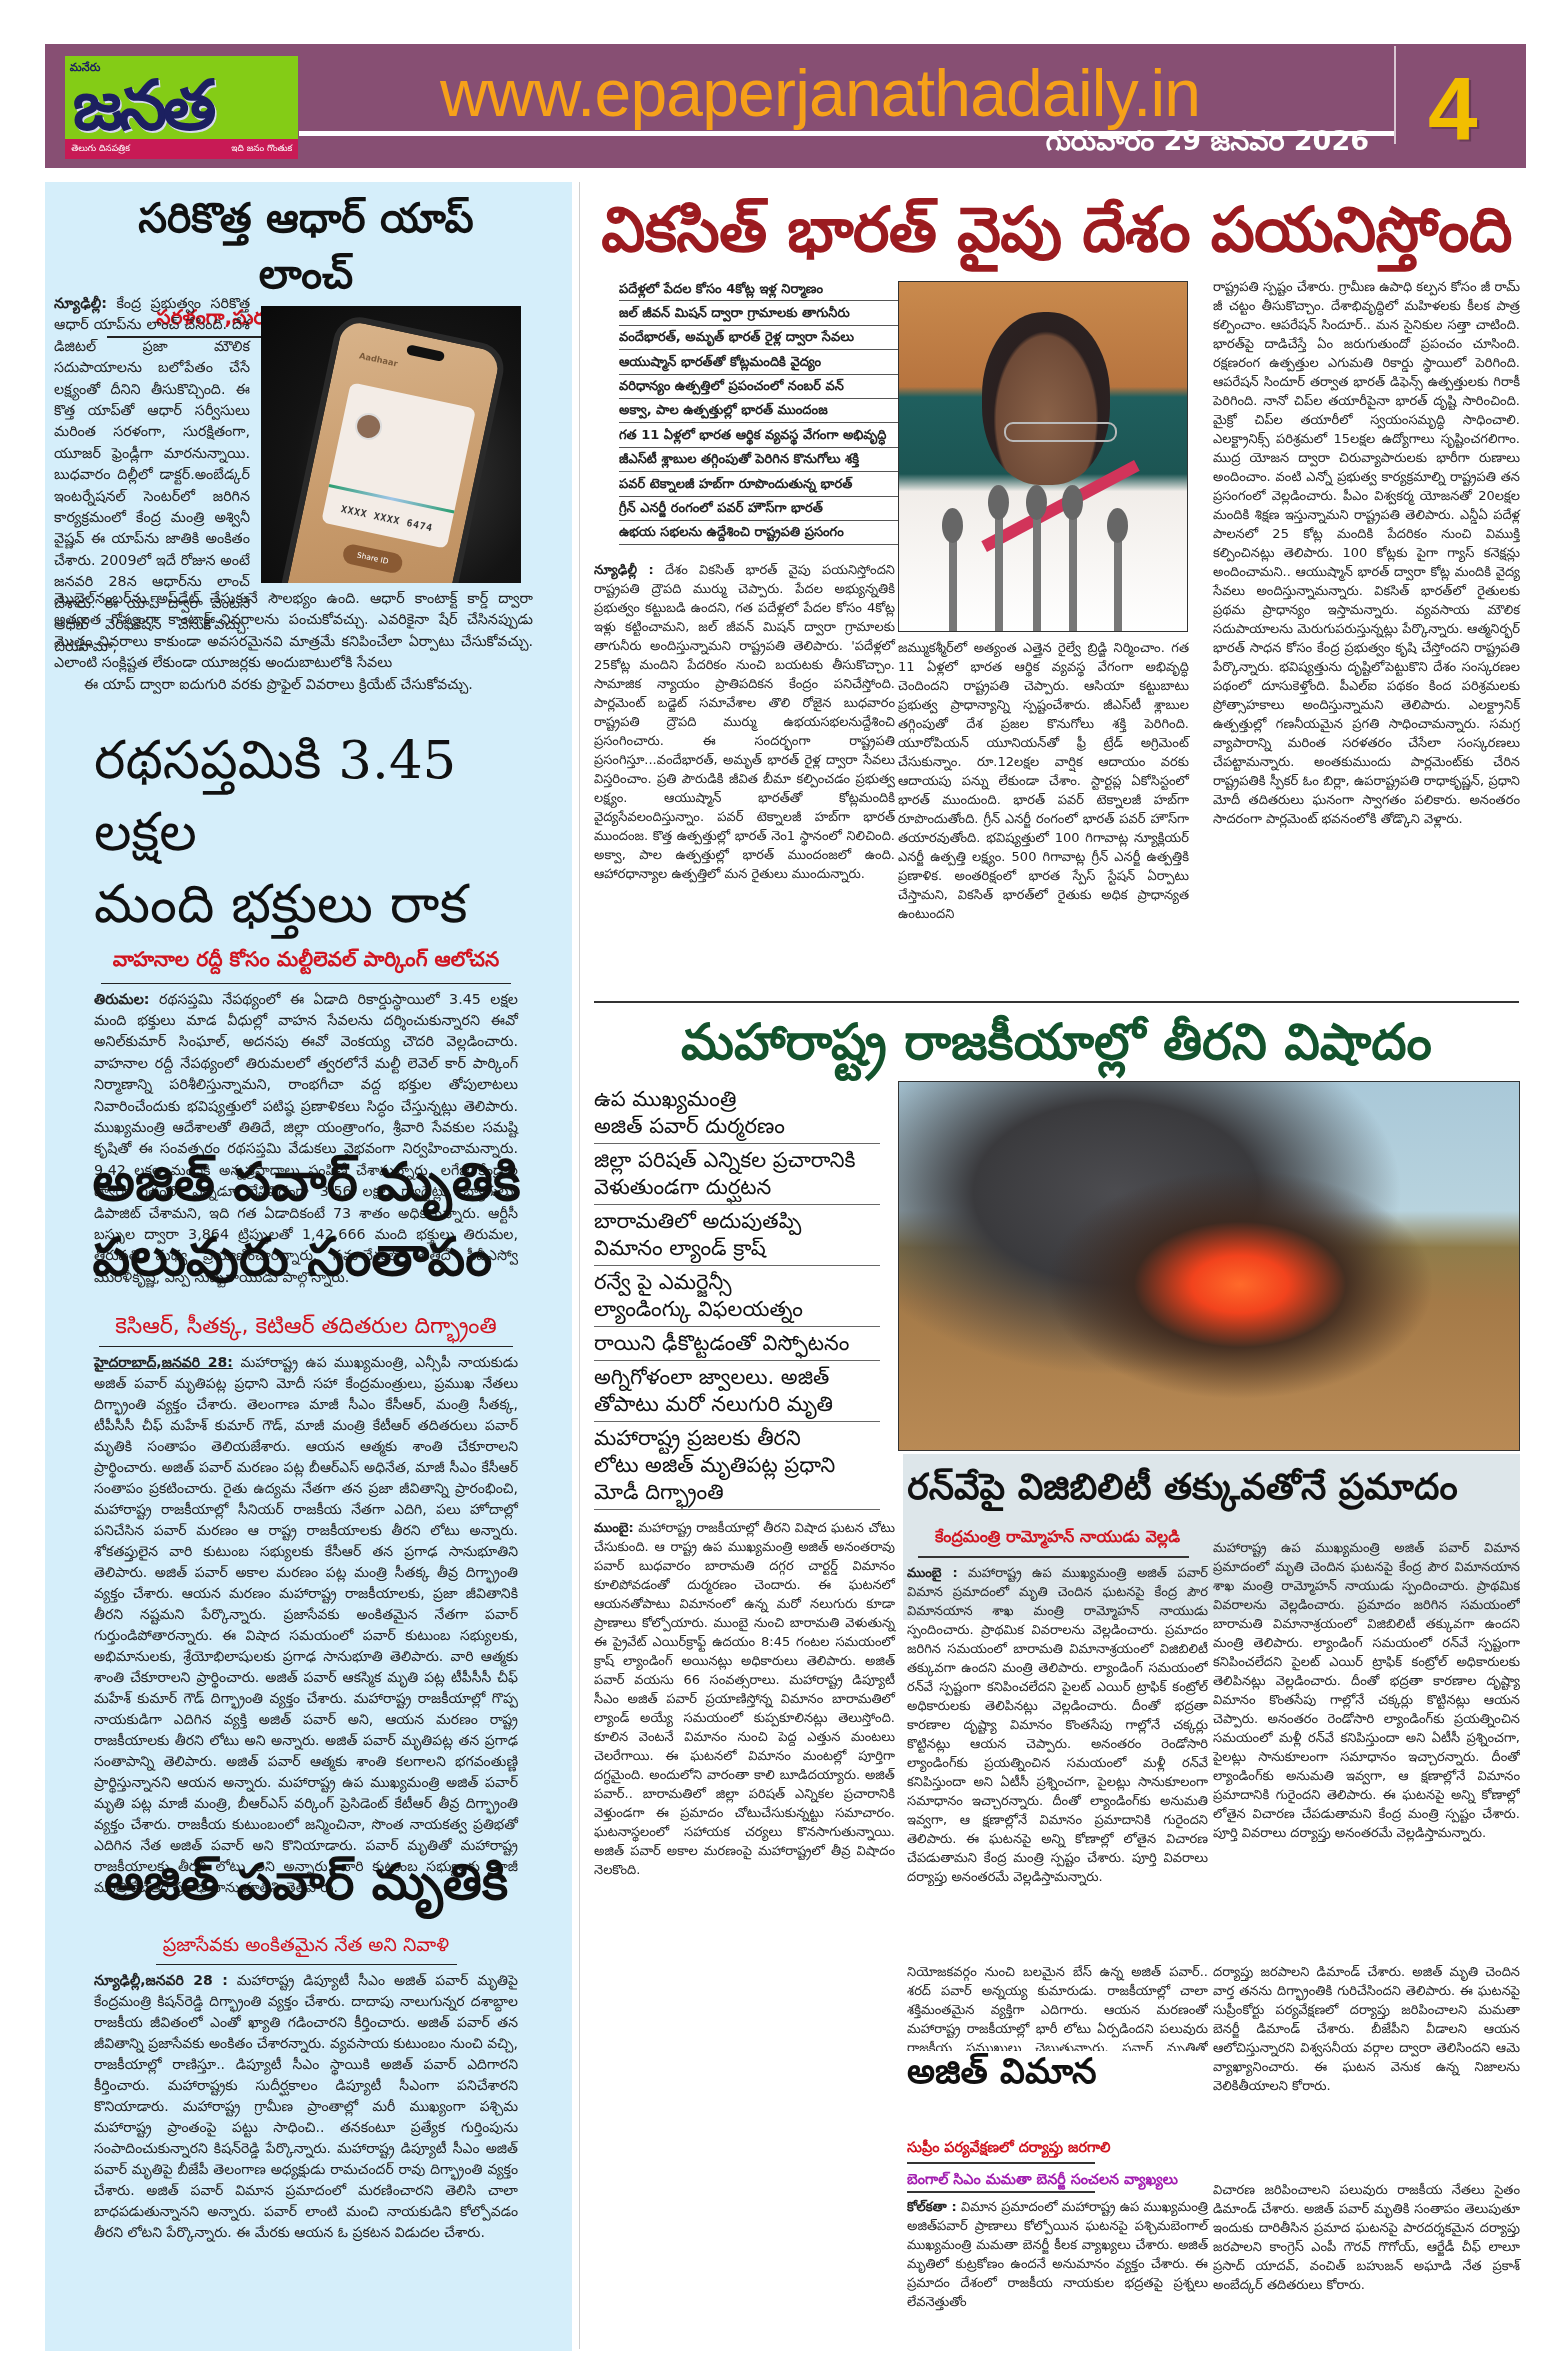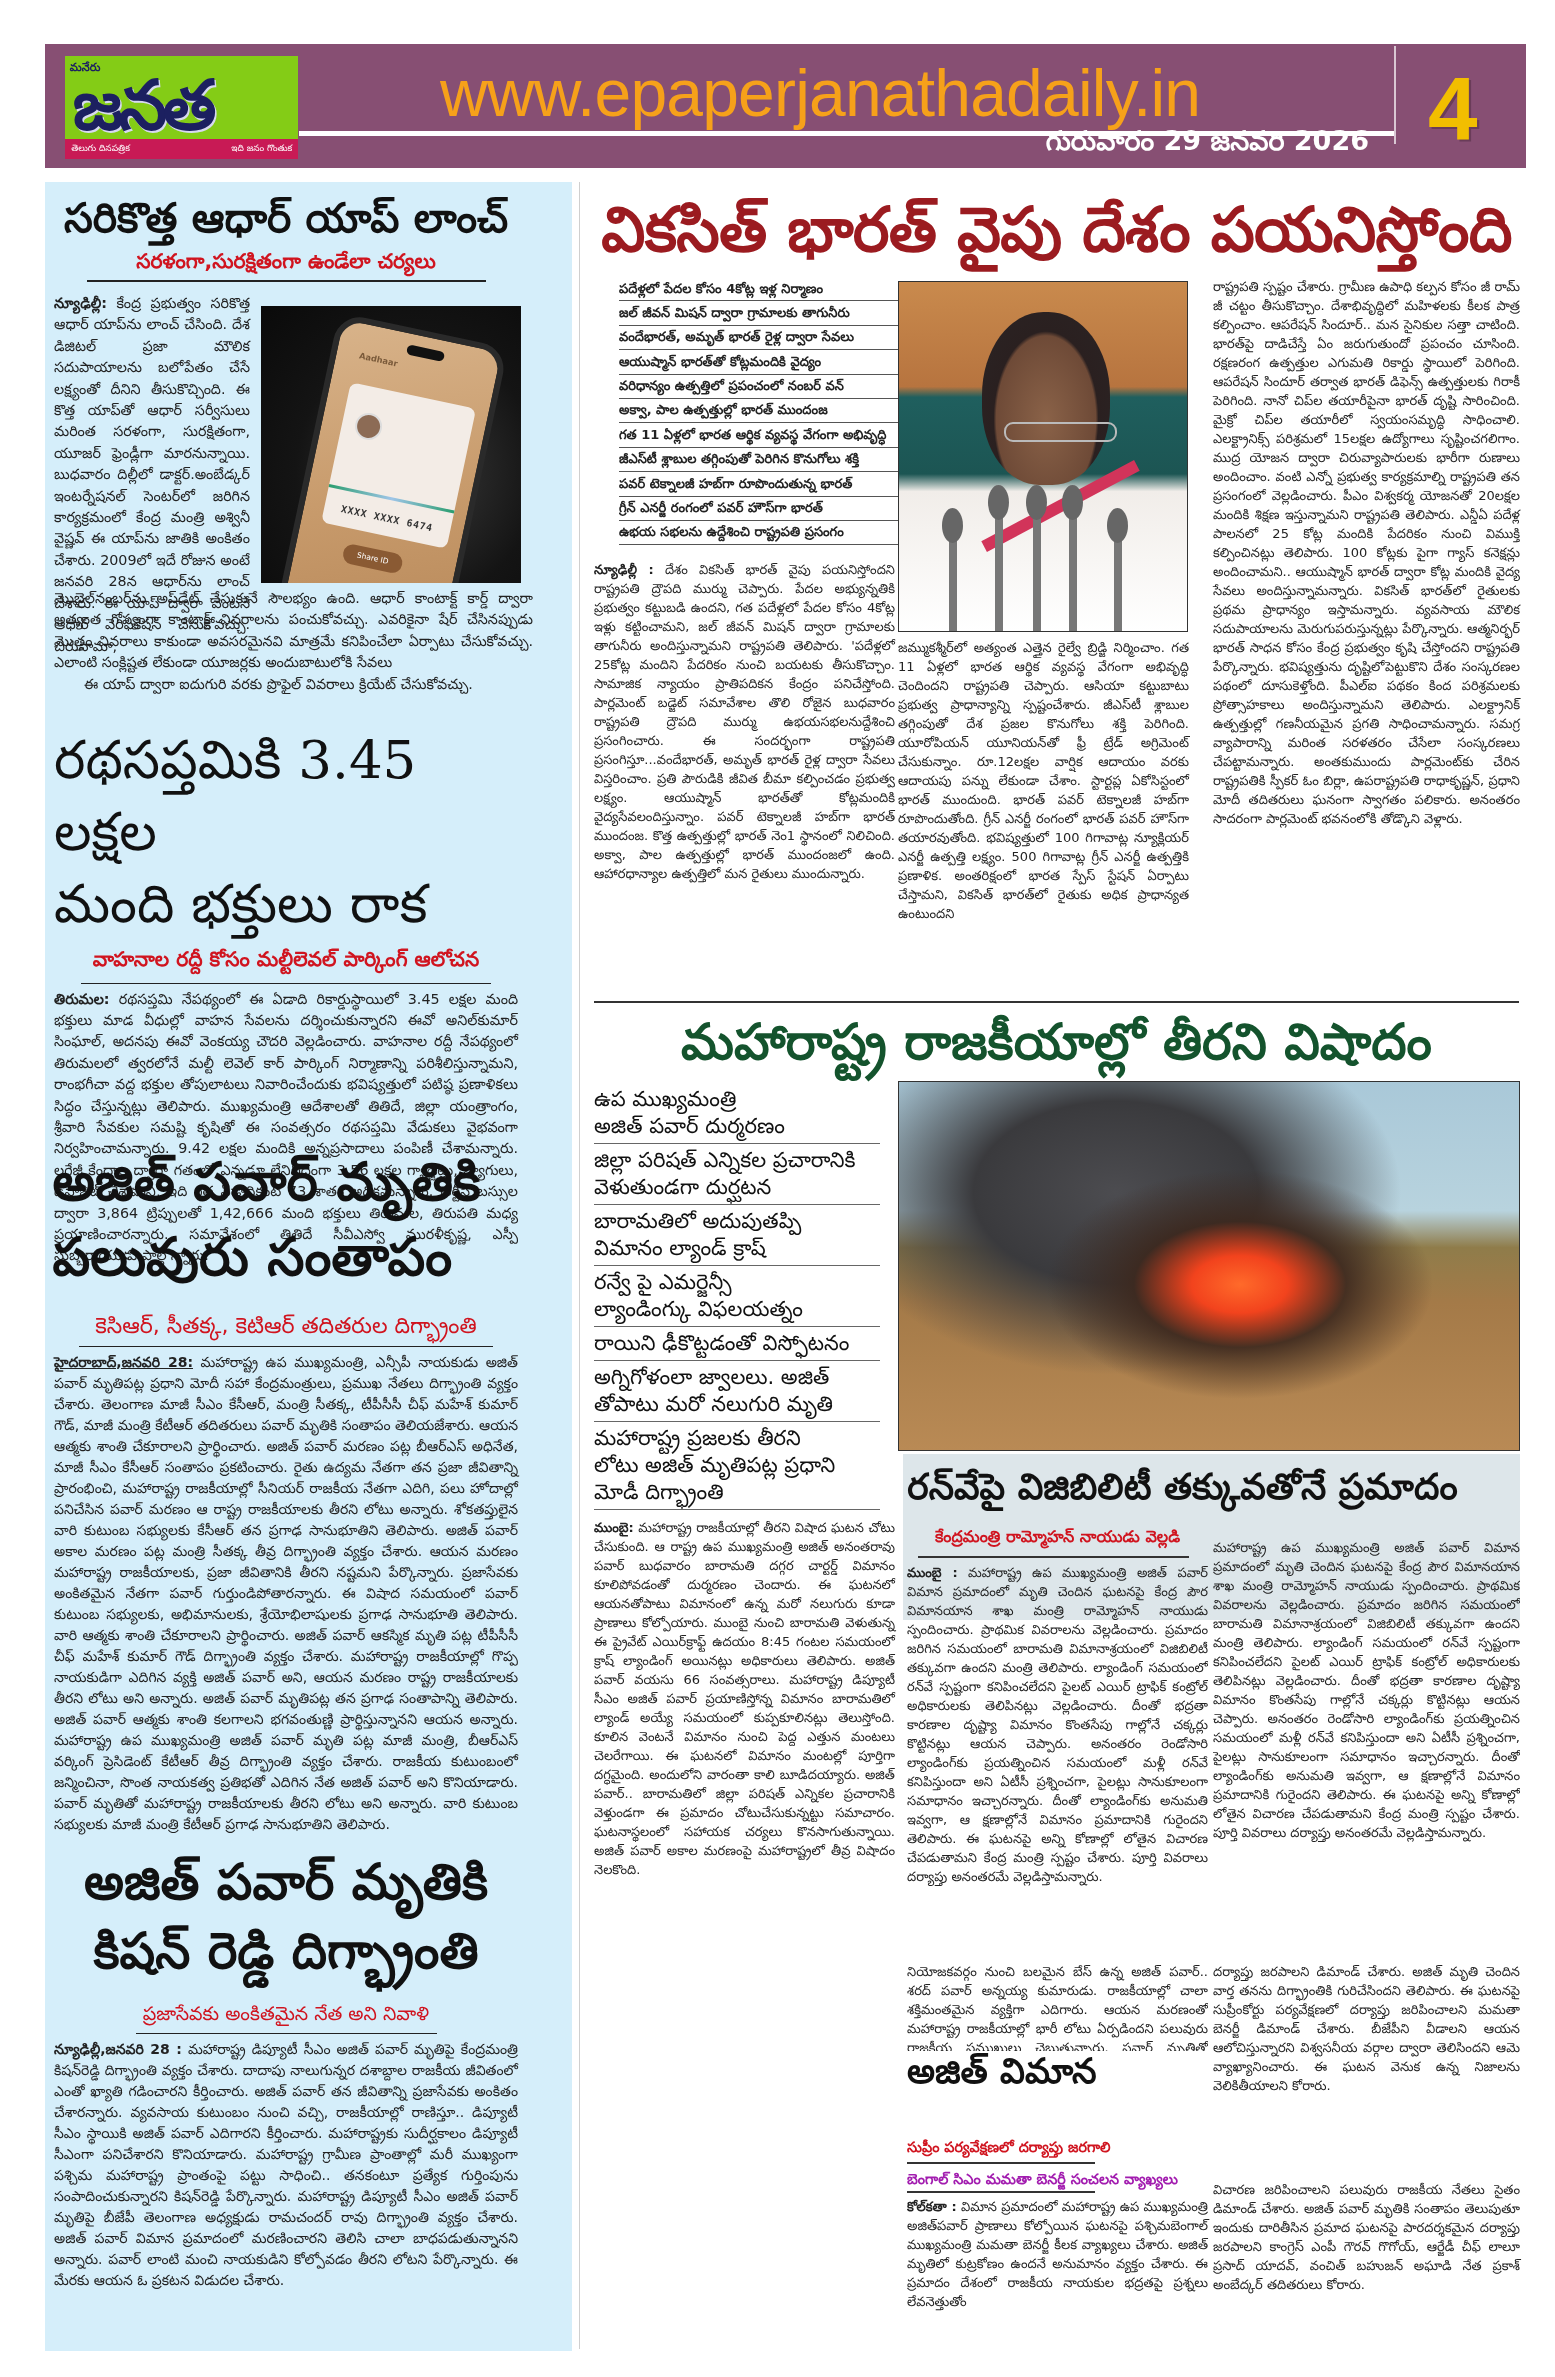--- a/index.html
+++ b/index.html
@@ -14,21 +14,21 @@
   .logo .strip { position: absolute; left: 0; bottom: 0; width: 100%; height: 19.6px; background: #c81a55; display: flex; justify-content: space-between; align-items: center; padding: 0 6px; }
   .logo .strip span { color: #ffffff; font-size: 9px; }
   .site-url { position: absolute; left: 395px; top: 12px; font-family: "Liberation Sans", sans-serif; font-size: 66px; color: #f6a11a; letter-spacing: -0.8px; line-height: 75px; }
   .mast-line { position: absolute; left: 254px; top: 87px; width: 1095px; height: 4.5px; background: #ffffff; }
   .mast-vline { position: absolute; left: 1349px; top: 70px; width: 1.5px; height: 98px; background: #d9c7d3; transform: translateY(-68px); }
   .mast-date { position: absolute; left: 978px; top: 78px; width: 346px; text-align: right; font-size: 27px; font-weight: bold; color: #ffffff; line-height: 38px; padding-top: 0; }
   .page-num { position: absolute; left: 1383px; top: 19.6px; font-size: 89px; font-weight: bold; color: #f2be00; line-height: 90px; font-family: "Liberation Sans", sans-serif; text-shadow: 2.3px 2.3px 0 #6a3c59; }
 
   
   .left-col { position: absolute; left: 45px; top: 182px; width: 527px; height: 2169px; background: #d5eefa; }
-  .lc-block { position: absolute; left: 0; width: 482px; }
+  .lc-block { position: absolute; left: 0; width: 482px; padding-left: 40px; }
   .headline-lg { font-weight: bold; color: #111; text-align: center; }
   .kicker-red { color: #d0141f; font-weight: bold; text-align: center; }
   .hr-dark { height: 1.5px; background: #222; margin: 0 auto; }
   .body-text { font-size: 14.3px; line-height: 21.4px; text-align: justify; color: #222; }
   .dateline { font-weight: bold; }
   .photo { position: absolute; overflow: hidden; }
 
   
   .phone-bg { background: radial-gradient(ellipse at 60% 60%, #3a3a3a 0%, #141414 55%, #0a0a0a 100%); }
   .phone { position: absolute; left: 45px; top: 21px; width: 173px; height: 301px; border-radius: 27px; background: linear-gradient(160deg, #d8b38a, #c89b6c 55%, #b98a5b); transform: rotate(12deg); border: 6px solid #2a2a2a; }
@@ -143,21 +143,20 @@
     <div class="hr-dark" style="width:414px; margin-top:3px;"></div>
     <div class="body-text" style="padding:4.5px 9px 0; font-size:14px; line-height:21px;">
       <span class="dateline" style="text-decoration:underline;">హైదరాబాద్,జనవరి 28:</span>
       <span>మహారాష్ట్ర ఉప ముఖ్యమంత్రి, ఎన్సీపీ నాయకుడు అజిత్ పవార్ మృతిపట్ల ప్రధాని మోదీ సహా కేంద్రమంత్రులు, ప్రముఖ నేతలు దిగ్భ్రాంతి వ్యక్తం చేశారు. తెలంగాణ మాజీ సీఎం కేసీఆర్, మంత్రి సీతక్క, టీపీసీసీ చీఫ్ మహేశ్ కుమార్ గౌడ్, మాజీ మంత్రి కేటీఆర్ తదితరులు పవార్ మృతికి సంతాపం తెలియజేశారు. ఆయన ఆత్మకు శాంతి చేకూరాలని ప్రార్థించారు. అజిత్ పవార్ మరణం పట్ల బీఆర్ఎస్ అధినేత, మాజీ సీఎం కేసీఆర్ సంతాపం ప్రకటించారు. రైతు ఉద్యమ నేతగా తన ప్రజా జీవితాన్ని ప్రారంభించి, మహారాష్ట్ర రాజకీయాల్లో సీనియర్ రాజకీయ నేతగా ఎదిగి, పలు హోదాల్లో పనిచేసిన పవార్ మరణం ఆ రాష్ట్ర రాజకీయాలకు తీరని లోటు అన్నారు. శోకతప్తులైన వారి కుటుంబ సభ్యులకు కేసీఆర్ తన ప్రగాఢ సానుభూతిని తెలిపారు. అజిత్ పవార్ అకాల మరణం పట్ల మంత్రి సీతక్క తీవ్ర దిగ్భ్రాంతి వ్యక్తం చేశారు. ఆయన మరణం మహారాష్ట్ర రాజకీయాలకు, ప్రజా జీవితానికి తీరని నష్టమని పేర్కొన్నారు. ప్రజాసేవకు అంకితమైన నేతగా పవార్ గుర్తుండిపోతారన్నారు. ఈ విషాద సమయంలో పవార్ కుటుంబ సభ్యులకు, అభిమానులకు, శ్రేయోభిలాషులకు ప్రగాఢ సానుభూతి తెలిపారు. వారి ఆత్మకు శాంతి చేకూరాలని ప్రార్థించారు. అజిత్ పవార్ ఆకస్మిక మృతి పట్ల టీపీసీసీ చీఫ్ మహేశ్ కుమార్ గౌడ్ దిగ్భ్రాంతి వ్యక్తం చేశారు. మహారాష్ట్ర రాజకీయాల్లో గొప్ప నాయకుడిగా ఎదిగిన వ్యక్తి అజిత్ పవార్ అని, ఆయన మరణం రాష్ట్ర రాజకీయాలకు తీరని లోటు అని అన్నారు. అజిత్ పవార్ మృతిపట్ల తన ప్రగాఢ సంతాపాన్ని తెలిపారు. అజిత్ పవార్ ఆత్మకు శాంతి కలగాలని భగవంతుణ్ణి ప్రార్థిస్తున్నానని ఆయన అన్నారు. మహారాష్ట్ర ఉప ముఖ్యమంత్రి అజిత్ పవార్ మృతి పట్ల మాజీ మంత్రి, బీఆర్ఎస్ వర్కింగ్ ప్రెసిడెంట్ కేటీఆర్ తీవ్ర దిగ్భ్రాంతి వ్యక్తం చేశారు. రాజకీయ కుటుంబంలో జన్మించినా, సొంత నాయకత్వ ప్రతిభతో ఎదిగిన నేత అజిత్ పవార్ అని కొనియాడారు. పవార్ మృతితో మహారాష్ట్ర రాజకీయాలకు తీరని లోటు అని అన్నారు. వారి కుటుంబ సభ్యులకు మాజీ మంత్రి కేటీఆర్ ప్రగాఢ సానుభూతిని తెలిపారు.</span>
     </div>
   </article>
 
   <article class="lc-block" style="top:1666px;">
     <h2 class="headline-lg" style="font-size:50px; line-height:69px;">
       <span style="display:block;">అజిత్ పవార్ మృతికి</span>
-      <span style="display:block;">కిషన్ రెడ్డి దిగ్భ్రాంతి</span>
     </h2>
     <div class="kicker-red" style="font-size:19px; line-height:30px; margin-top:12px; font-weight:normal;">ప్రజాసేవకు అంకితమైన నేత అని నివాళి</div>
     <div class="hr-dark" style="width:301px; margin-top:4.5px;"></div>
     <div class="body-text" style="padding:4.5px 9px 0; font-size:14px; line-height:21px;">
       <span class="dateline">న్యూఢిల్లీ,జనవరి 28 :</span>
       <span>మహారాష్ట్ర డిప్యూటీ సీఎం అజిత్ పవార్ మృతిపై కేంద్రమంత్రి కిషన్‌రెడ్డి దిగ్భ్రాంతి వ్యక్తం చేశారు. దాదాపు నాలుగున్నర దశాబ్దాల రాజకీయ జీవితంలో ఎంతో ఖ్యాతి గడించారని కీర్తించారు. అజిత్ పవార్ తన జీవితాన్ని ప్రజాసేవకు అంకితం చేశారన్నారు. వ్యవసాయ కుటుంబం నుంచి వచ్చి, రాజకీయాల్లో రాణిస్తూ.. డిప్యూటీ సీఎం స్థాయికి అజిత్ పవార్ ఎదిగారని కీర్తించారు. మహారాష్ట్రకు సుదీర్ఘకాలం డిప్యూటీ సీఎంగా పనిచేశారని కొనియాడారు. మహారాష్ట్ర గ్రామీణ ప్రాంతాల్లో మరీ ముఖ్యంగా పశ్చిమ మహారాష్ట్ర ప్రాంతంపై పట్టు సాధించి.. తనకంటూ ప్రత్యేక గుర్తింపును సంపాదించుకున్నారని కిషన్‌రెడ్డి పేర్కొన్నారు. మహారాష్ట్ర డిప్యూటీ సీఎం అజిత్ పవార్ మృతిపై బీజేపీ తెలంగాణ అధ్యక్షుడు రామచందర్ రావు దిగ్భ్రాంతి వ్యక్తం చేశారు. అజిత్ పవార్ విమాన ప్రమాదంలో మరణించారని తెలిసి చాలా బాధపడుతున్నానని అన్నారు. పవార్ లాంటి మంచి నాయకుడిని కోల్పోవడం తీరని లోటని పేర్కొన్నారు. ఈ మేరకు ఆయన ఓ ప్రకటన విడుదల చేశారు.</span>
     </div>
   </article>
 </section>
 

